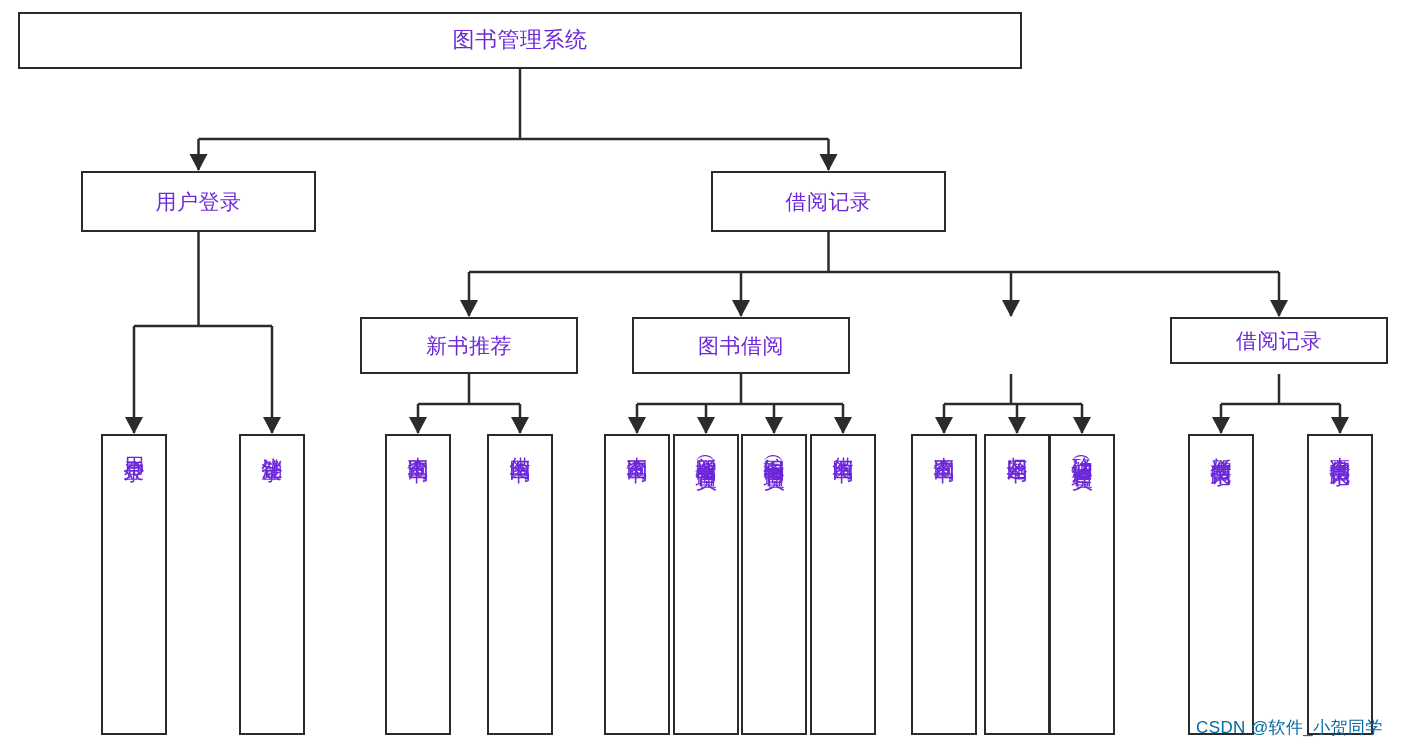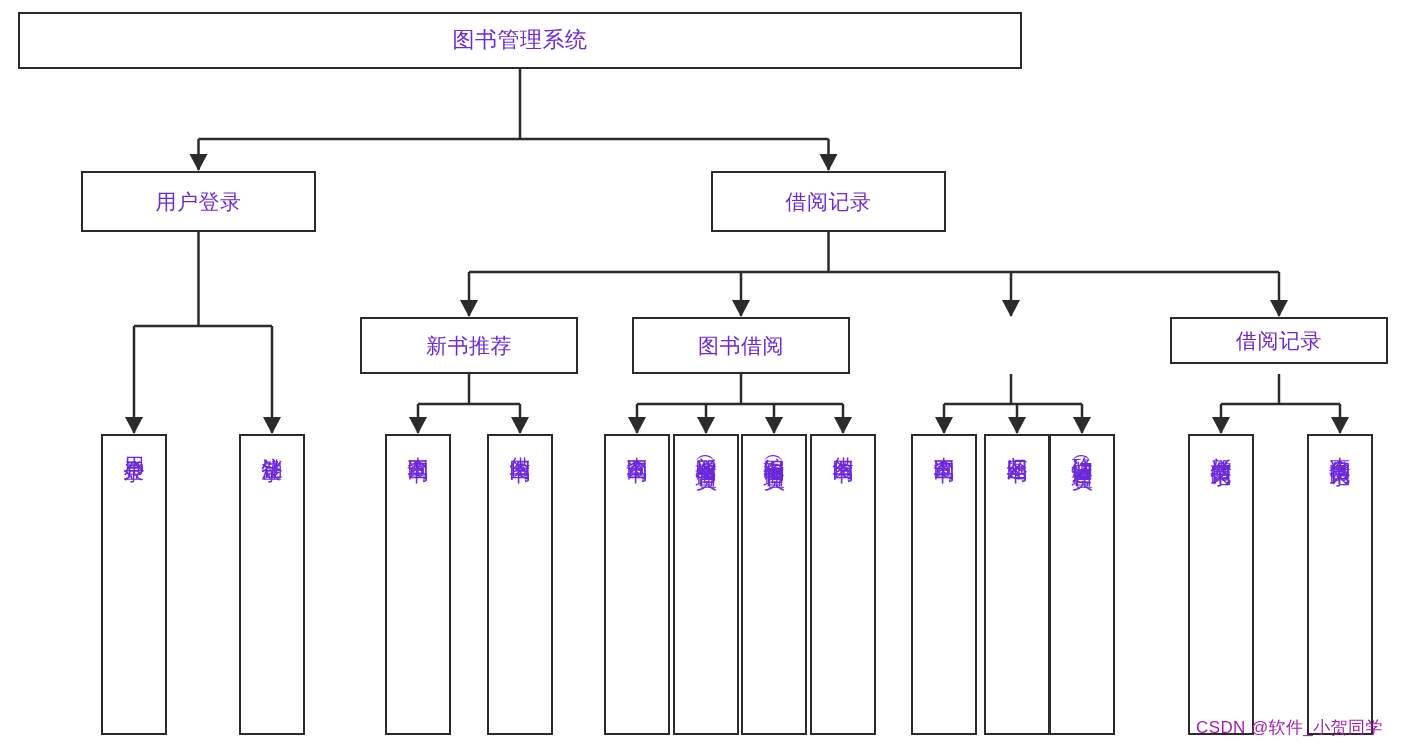--- a/index.html
+++ b/index.html
@@ -187,14 +187,14 @@
     <span class="node-label">确认归还（管理员）</span>
   </div>
 
   <div class="node vertical" style="left: 1188px; top: 434px; width: 66px; height: 301px; border-color: rgb(43, 43, 43);">
     <span class="node-label">新增借阅记录</span>
   </div>
   <div class="node vertical" style="left: 1307px; top: 434px; width: 66px; height: 301px; border-color: rgb(43, 43, 43);">
     <span class="node-label">查询借阅记录</span>
   </div>
 
-  <div class="watermark" style="left: 1196px; top: 716px; color: #a21caf;">CSDN @软件_小贺同学</div>
+  <div class="watermark" style="left: 1196px; top: 716px; color: #0369a1;">CSDN @软件_小贺同学</div>
 </div>
 
 </body></html>

